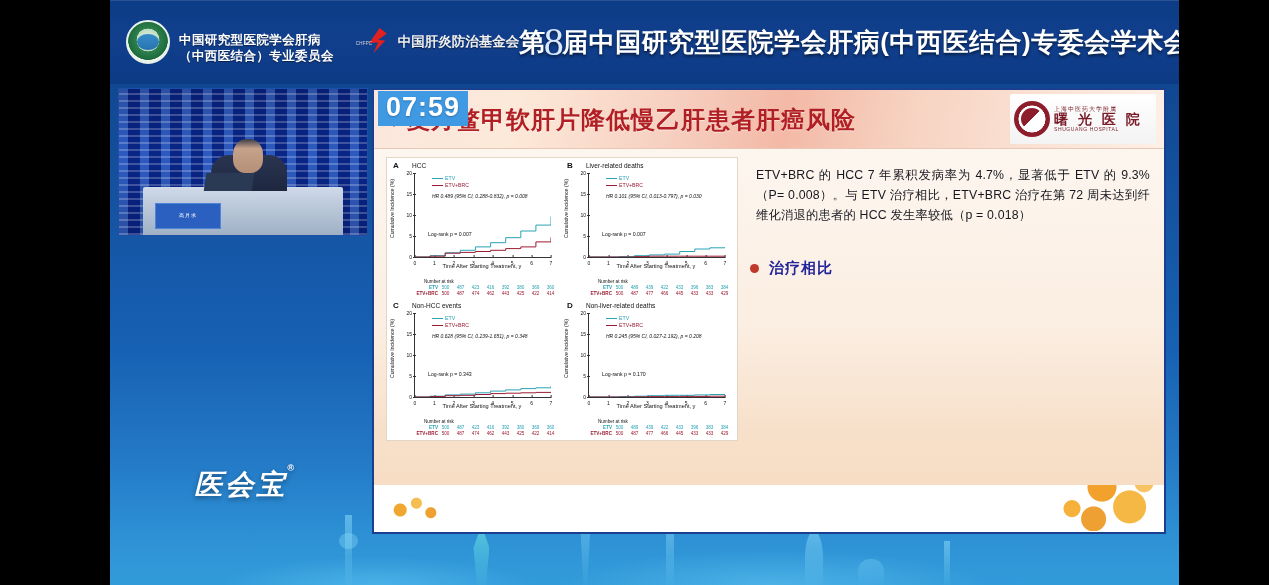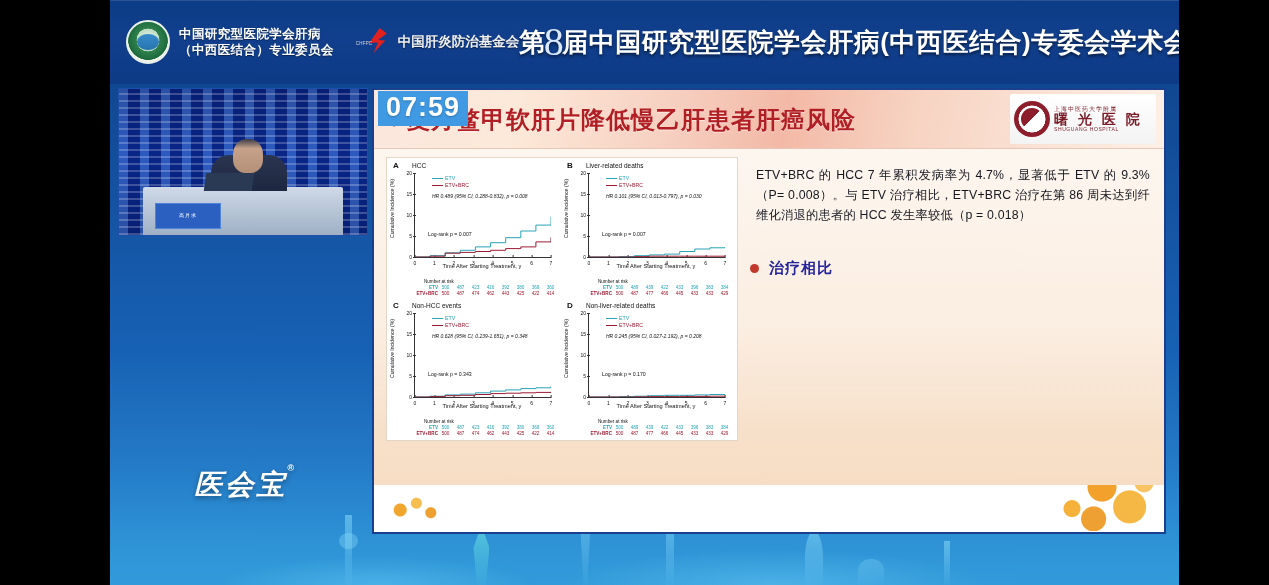--- a/index.html
+++ b/index.html
@@ -26,21 +26,21 @@
   .t3{left:44%;width:10px;height:82px;clip-path:polygon(50% 0,100% 30%,70% 100%,30% 100%,0 30%);}
   .t4{left:52%;width:8px;height:66px;}
   .t5{left:65%;width:18px;height:54px;border-radius:50% 50% 0 0;}
   .t6{left:70%;width:26px;height:26px;border-radius:12px 12px 0 0;opacity:.55;}
   .t7{left:78%;width:6px;height:44px;}
 
   
   .conf-header{position:absolute;left:0;top:0;width:1069px;height:84px;
       background:linear-gradient(180deg,#0c3c85 0%,#113f8d 45%,#0d3a84 100%);
       display:flex;align-items:center;box-shadow:0 1px 0 rgba(255,255,255,.12) inset;}
-  .org-block{display:flex;align-items:center;margin-left:16px;}
+  .org-block{display:flex;align-items:flex-end;margin-left:16px;}
   .org-emblem{width:40px;height:40px;border-radius:50%;flex:0 0 auto;
       background:radial-gradient(circle at 50% 45%,#eaf6ec 0%,#bcdcc0 38%,#2f7f4d 39%,#1d6b3d 66%,#f2f5ee 68%,#cfd9c6 100%);
       border:2px solid #e9f2ea;position:relative;}
   .org-emblem:after{content:"";position:absolute;left:9px;top:12px;width:22px;height:16px;border-radius:50%;
       background:linear-gradient(180deg,#2f86c9,#1f6fae);opacity:.95;}
   .org-name{margin-left:9px;color:#fff;font-size:12.5px;line-height:16px;font-weight:bold;letter-spacing:.4px;
       text-shadow:0 1px 1px rgba(0,0,0,.45);white-space:nowrap;}
   .found-block{display:flex;align-items:center;margin-left:22px;}
   .found-mark{width:40px;height:30px;position:relative;flex:0 0 auto;}
   .found-mark:before{content:"";position:absolute;left:12px;top:1px;width:19px;height:25px;background:#e0211f;
@@ -466,21 +466,21 @@
                   <span class="v">445</span>
                   <span class="v">433</span>
                   <span class="v">433</span>
                   <span class="v">429</span>
                 </div>
               </div>
             </div>
           </div>
 
         <div class="txt-panel">
-          <div class="sec-body">ETV+BRC 的 HCC 7 年累积发病率为 4.7%，显著低于 ETV 的 9.3%（P= 0.008）。与 ETV 治疗相比，ETV+BRC 治疗在第 86 周未达到纤维化消退的患者的 HCC 发生率较低（p = 0.018）</div>
+          <div class="sec-body">ETV+BRC 的 HCC 7 年累积发病率为 4.7%，显著低于 ETV 的 9.3%（P= 0.008）。与 ETV 治疗相比，ETV+BRC 治疗在第 72 周未达到纤维化消退的患者的 HCC 发生率较低（p = 0.018）</div>
 
           <div class="sec-head" style="margin-top:34px;">
             <div class="sec-dot"></div>
             <div class="sec-title">治疗相比</div>
           </div>
         </div>
 
         <div class="slide-foot">
           <div class="vine"></div>
           <div class="flower"></div>

